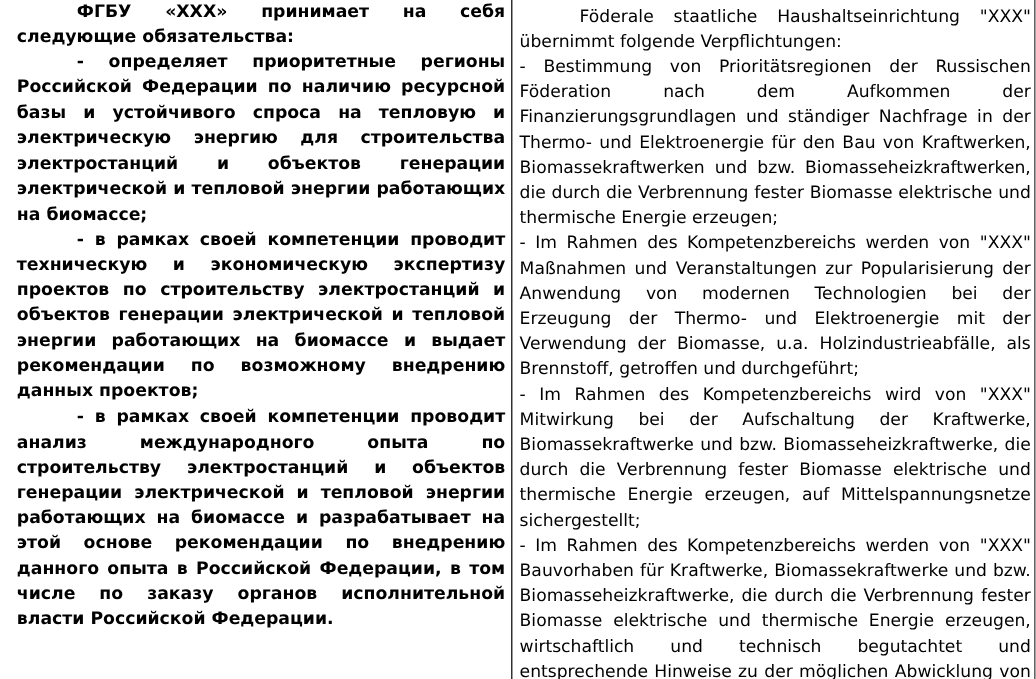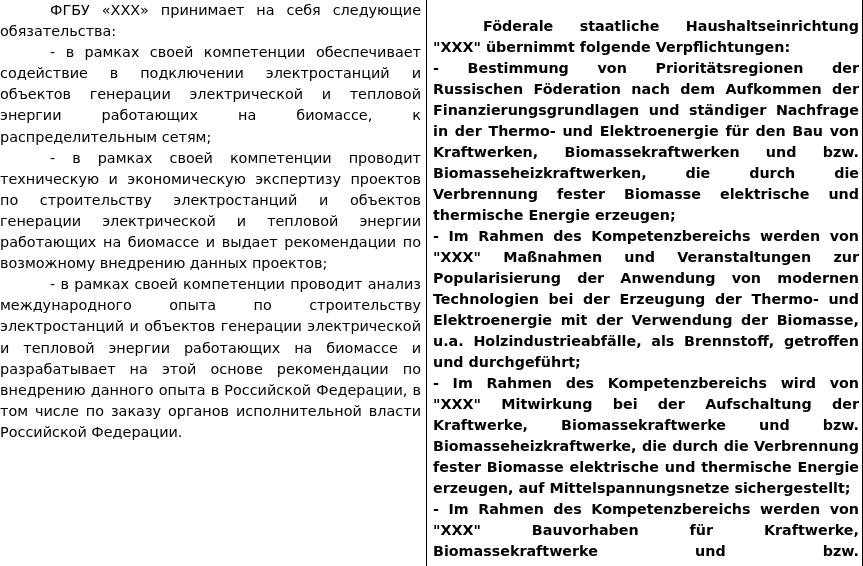--- a/index.html
+++ b/index.html
@@ -26,35 +26,35 @@
     position: relative;
   }
 
   .col {
     box-sizing: border-box;
     overflow: hidden;
   }
 
   .col-left {
     width: 426px;
-    padding: 0px 5px 0 0;
+    padding: 0px 5px 0 14px;
+    font-weight: bold;
   }
 
   .col-divider {
     width: 1px;
     background: #000000;
     flex: 0 0 1px;
     align-self: stretch;
   }
 
   .col-right {
     width: 436px;
-    padding: 16px 4px 0 6px;
+    padding: 4px 4px 0 6px;
     position: relative;
-    font-weight: bold;
   }
 
   .col-right::after {
     content: "";
     position: absolute;
     top: 0;
     right: 0;
     width: 1px;
     height: 566px;
     background: #000000;
@@ -93,21 +93,21 @@
     line-height: 21.0px;
   }
 </style>
 </head>
 <body>
 
 <div class="page">
 
   <div class="col col-left ru">
     <p class="para indent">ФГБУ «XXX» принимает на себя следующие обязательства:</p>
-    <p class="para indent">- в рамках своей компетенции обеспечивает содействие в подключении электростанций и объектов генерации электрической и тепловой энергии работающих на биомассе, к распределительным сетям;</p>
+    <p class="para indent">- определяет приоритетные регионы Российской Федерации по наличию ресурсной базы и устойчивого спроса на тепловую и электрическую энергию для строительства электростанций и объектов генерации электрической и тепловой энергии работающих на биомассе;</p>
     <p class="para indent">- в рамках своей компетенции проводит техническую и экономическую экспертизу проектов по строительству электростанций и объектов генерации электрической и тепловой энергии работающих на биомассе и выдает рекомендации по возможному внедрению данных проектов;</p>
     <p class="para indent">- в рамках своей компетенции проводит анализ международного опыта по строительству электростанций и объектов генерации электрической и тепловой энергии работающих на биомассе и разрабатывает на этой основе рекомендации по внедрению данного опыта в Российской Федерации, в том числе по заказу органов исполнительной власти Российской Федерации.</p>
   </div>
 
   <div class="col-divider"></div>
 
   <div class="col col-right de">
     <p class="para indent">Föderale staatliche Haushaltseinrichtung "XXX" übernimmt folgende Verpflichtungen:</p>
     <p class="para indent-sm">- Bestimmung von Prioritätsregionen der Russischen Föderation nach dem Aufkommen der Finanzierungsgrundlagen und ständiger Nachfrage in der Thermo- und Elektroenergie für den Bau von Kraftwerken, Biomassekraftwerken und bzw. Biomasseheizkraftwerken, die durch die Verbrennung fester Biomasse elektrische und thermische Energie erzeugen;</p>
     <p class="para indent-sm">- Im Rahmen des Kompetenzbereichs werden von "XXX" Maßnahmen und Veranstaltungen zur Popularisierung der Anwendung von modernen Technologien bei der Erzeugung der Thermo- und Elektroenergie mit der Verwendung der Biomasse, u.a. Holzindustrieabfälle, als Brennstoff, getroffen und durchgeführt;</p>

